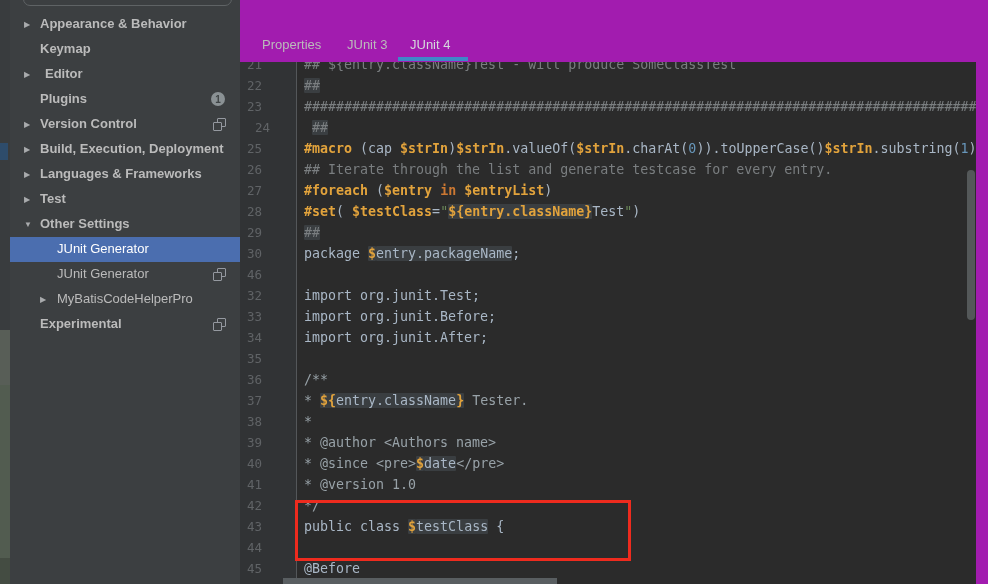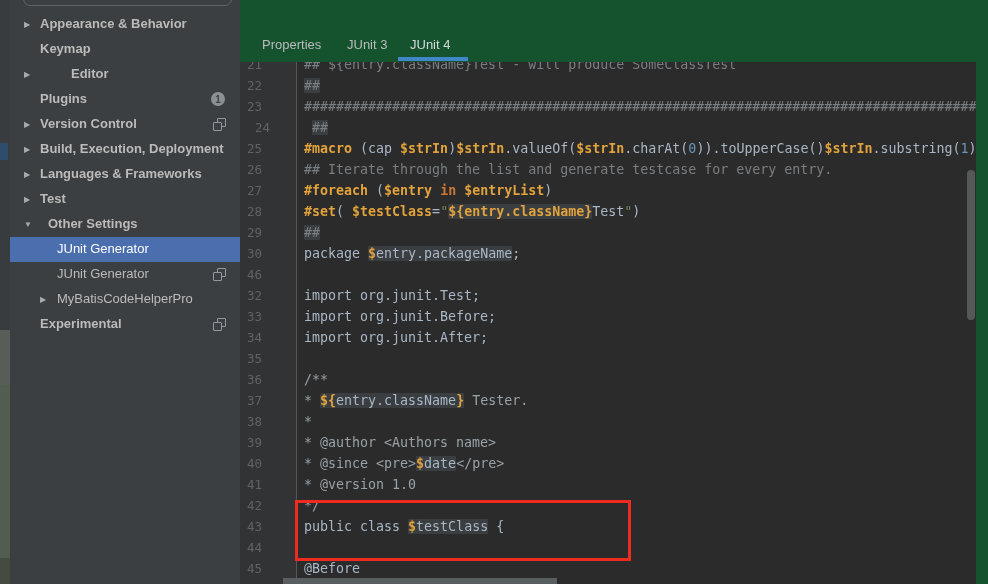--- a/index.html
+++ b/index.html
@@ -25,21 +25,21 @@
   .trow .lbl{position:absolute;white-space:nowrap;top:4px;}
   .badge{position:absolute;right:15px;top:5px;width:14px;height:14px;border-radius:50%;
          background:#8A9194;color:#3F4446;font-size:10px;font-weight:bold;
          display:flex;align-items:center;justify-content:center;}
   .copy-ic{position:absolute;right:14px;top:6px;width:13px;height:13px;}
   .copy-ic i{position:absolute;width:7px;height:7px;border:1px solid #9599A0;border-radius:1px;display:block;}
   .copy-ic .back{right:0;top:0;}
   .copy-ic .front{left:0;bottom:0;background:#3C3F41;}
 
   
-  .content{position:absolute;left:240px;top:0;width:748px;height:584px;background:#14532d;}
+  .content{position:absolute;left:240px;top:0;width:748px;height:584px;background:#a21caf;}
   .tab{position:absolute;top:37px;font-size:13px;color:#BBBBBB;cursor:pointer;white-space:nowrap;}
   .tab.sel{color:#D5D8DC;}
   .tab-underline{position:absolute;left:158px;top:57px;width:70px;height:4px;background:#3F87C8;}
 
   
   .editor{position:absolute;left:0;top:62px;width:736px;height:522px;background:#2B2B2B;
           overflow:hidden;font-family:"DejaVu Sans Mono",monospace;font-size:13.3px;}
   .gutter{position:absolute;left:0;top:0;width:56px;height:522px;background:#313335;
           border-right:1px solid #54575A;}
   .line{position:absolute;left:0;width:736px;height:21px;line-height:21px;white-space:pre;}
@@ -69,21 +69,21 @@
     <div id="tree">
         <div class="trow bold" style="top: 12px;">
           <span class="arrow" style="left: 14px;">▶</span>
           <span class="lbl" style="left: 30px;">Appearance &amp; Behavior</span>
         </div>
         <div class="trow bold" style="top: 37px;">
           <span class="lbl" style="left: 30px;">Keymap</span>
         </div>
         <div class="trow bold" style="top: 62px;">
           <span class="arrow" style="left: 14px;">▶</span>
-          <span class="lbl" style="left: 41px; padding-left: 20px;">Editor</span>
+          <span class="lbl" style="left: 15px; padding-left: 20px;">Editor</span>
         </div>
         <div class="trow bold" style="top: 87px;">
           <span class="lbl" style="left: 30px;">Plugins</span>
           <span class="badge">1</span>
         </div>
         <div class="trow bold" style="top: 112px;">
           <span class="arrow" style="left: 14px;">▶</span>
           <span class="lbl" style="left: 30px;">Version Control</span>
           <span class="copy-ic">
             <i class="back"></i>
@@ -97,21 +97,21 @@
         <div class="trow bold" style="top: 162px;">
           <span class="arrow" style="left: 14px;">▶</span>
           <span class="lbl" style="left: 30px;">Languages &amp; Frameworks</span>
         </div>
         <div class="trow bold" style="top: 187px;">
           <span class="arrow" style="left: 14px;">▶</span>
           <span class="lbl" style="left: 30px;">Test</span>
         </div>
         <div class="trow bold" style="top: 212px;">
           <span class="arrow" style="left: 14px;">▼</span>
-          <span class="lbl" style="left: 38px;">Other Settings</span>
+          <span class="lbl" style="left: 30px;">Other Settings</span>
         </div>
         <div class="trow selected" style="top: 237px;">
           <span class="lbl" style="left: 47px;">JUnit Generator</span>
         </div>
         <div class="trow" style="top: 262px;">
           <span class="lbl" style="left: 47px;">JUnit Generator</span>
           <span class="copy-ic">
             <i class="back"></i>
             <i class="front"></i>
           </span>

